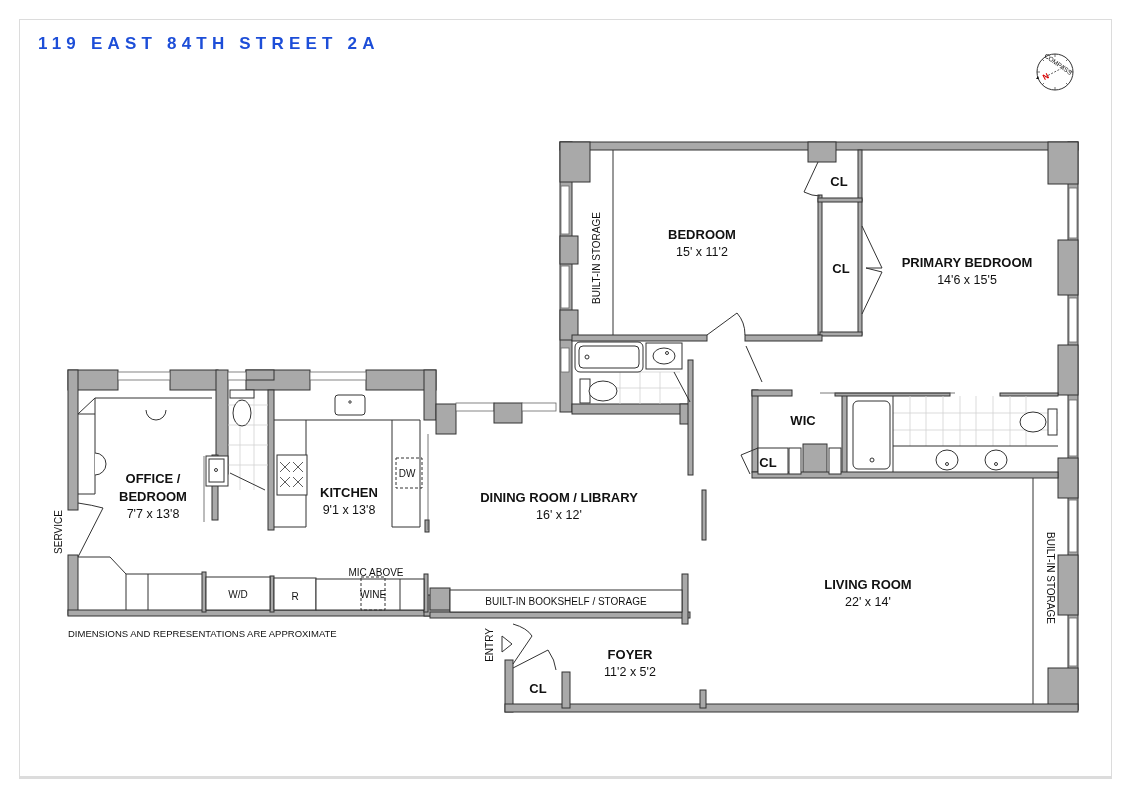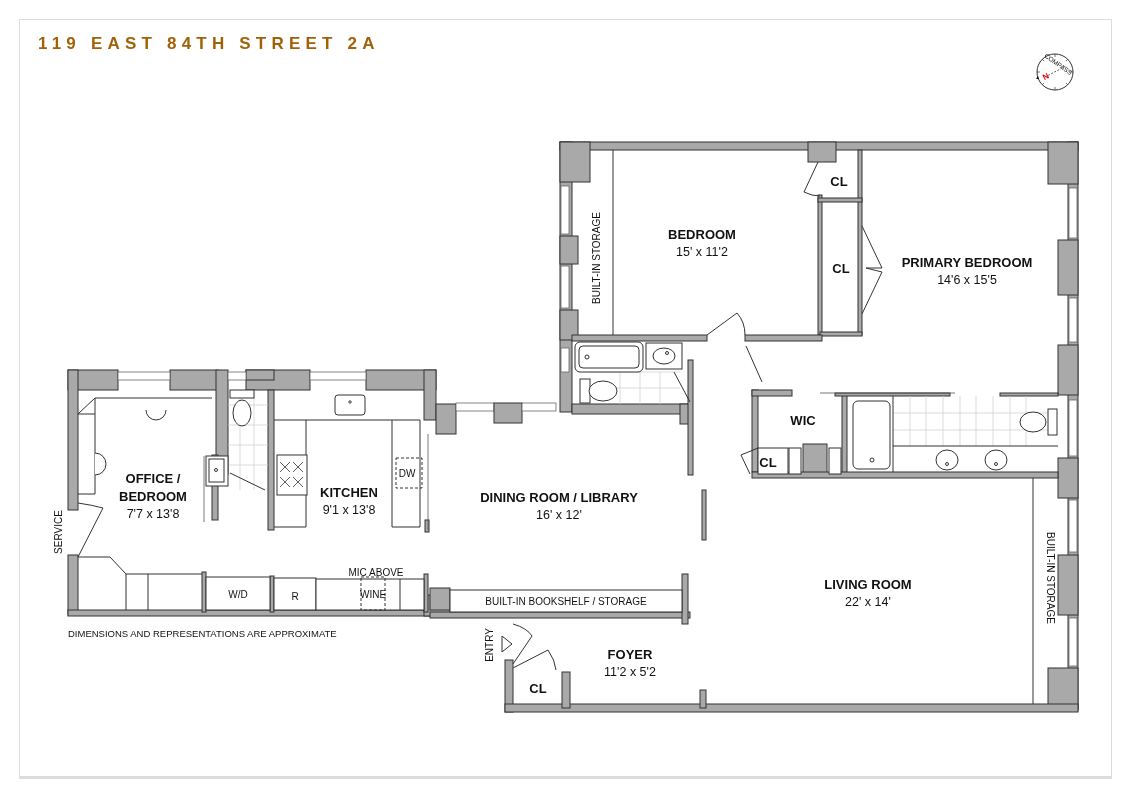--- a/index.html
+++ b/index.html
@@ -1,18 +1,18 @@
 <!DOCTYPE html>
 <html><head>
 <meta charset="utf-8">
 <style>
   html, body { margin: 0; padding: 0; background: #ffffff; }
   body { width: 1132px; height: 800px; position: relative; overflow: hidden; font-family: "Liberation Sans", sans-serif; }
   .frame { position: absolute; left: 19px; top: 19px; width: 1093px; height: 760px; border: 1.5px solid #dcdcdc; border-bottom-width: 3px; box-sizing: border-box; background: #fff; }
-  .title { position: absolute; left: 38px; top: 34px; font-size: 17px; font-weight: bold; letter-spacing: 5.2px; color: #a16207; }
+  .title { position: absolute; left: 38px; top: 34px; font-size: 17px; font-weight: bold; letter-spacing: 5.2px; color: #1d4ed8; }
   svg.plan { position: absolute; left: 0; top: 0; }
   .wall { fill: #a9a9a9; stroke: #333; stroke-width: 1; }
   .line { fill: none; stroke: #333; stroke-width: 1; }
   .thin { fill: none; stroke: #555; stroke-width: 0.8; }
   .tile { fill: none; stroke: #d2d2d2; stroke-width: 0.8; }
   .fix { fill: #fff; stroke: #333; stroke-width: 1; }
   .win { fill: #fff; stroke: #666; stroke-width: 0.8; }
   .lbl { font-family: "Liberation Sans", sans-serif; font-weight: bold; font-size: 13px; fill: #111; text-anchor: middle; }
   .dim { font-family: "Liberation Sans", sans-serif; font-size: 12.5px; fill: #111; text-anchor: middle; }
   .small { font-family: "Liberation Sans", sans-serif; font-size: 10px; fill: #111; text-anchor: middle; }

